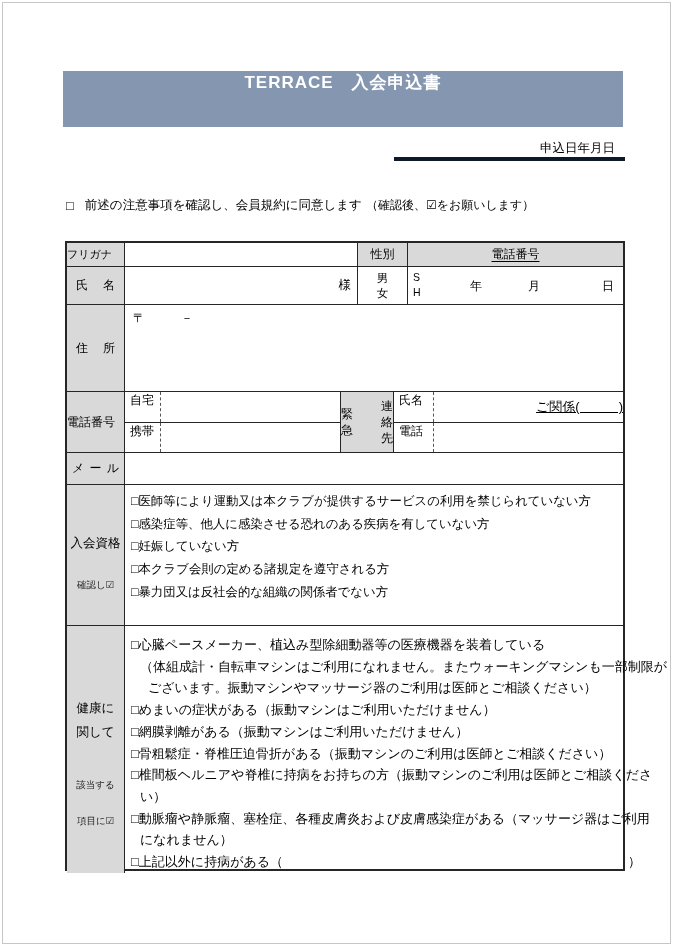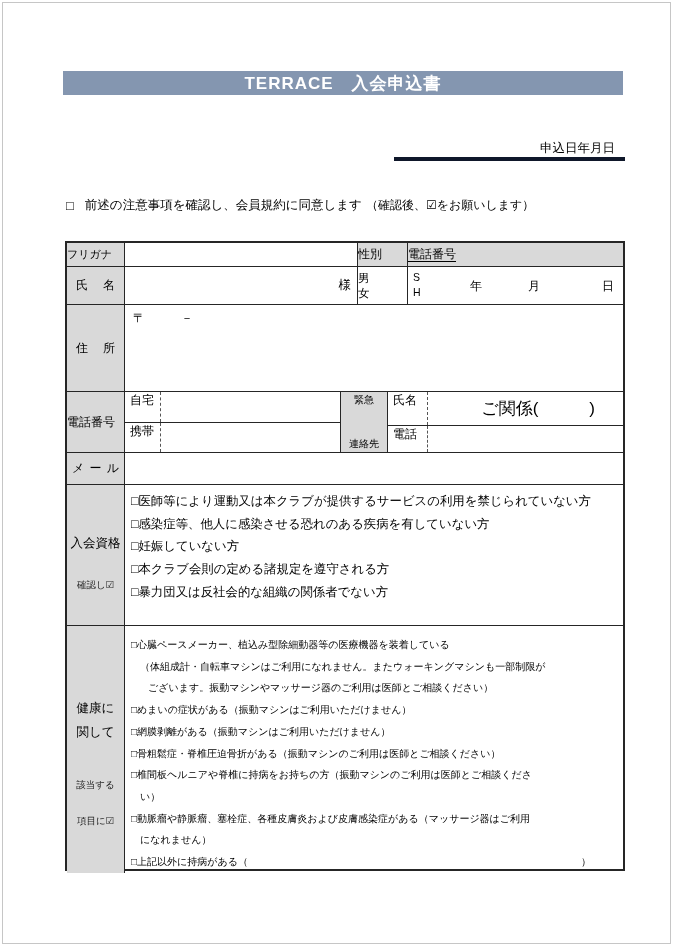--- a/index.html
+++ b/index.html
@@ -1,22 +1,22 @@
 <!DOCTYPE html>
 <html><head>
 <meta charset="utf-8">
 <style>
   html,body{margin:0;padding:0;background:#fff;}
   body{width:673px;height:946px;position:relative;overflow:hidden;
        font-family:"Liberation Sans","DejaVu Sans",sans-serif;color:#000;}
   .page{position:absolute;inset:2px;border:1px solid #c6c6c6;background:#fff;}
 
   
-  .titlebar{position:absolute;left:60px;top:68px;width:560px;height:24px;
-    background:#8496B0;display:flex;align-items:center;justify-content:center;}
+  .titlebar{position:absolute;left:60px;top:68px;width:560px;height:56px;
+    background:#8496B0;display:flex;justify-content:center;}
   .titlebar span{color:#fff;font-weight:bold;font-size:17px;letter-spacing:1px;}
 
   
   .applydate{position:absolute;left:391px;top:138px;width:231px;height:20px;
     border-bottom:4px solid #0f172a;display:flex;align-items:center;
     justify-content:flex-end;font-size:12.5px;padding:0 10px 2px 2px;box-sizing:border-box;}
 
   
   .consent{position:absolute;left:63px;top:194px;font-size:12.5px;display:flex;align-items:center;}
   .consent .box{font-size:13px;margin-right:11px;}
@@ -25,21 +25,21 @@
   
   .ftable{position:absolute;left:62px;top:238px;width:560px;height:630px;
     border:2px solid #262626;box-sizing:border-box;display:flex;flex-direction:column;font-size:12px;}
   .row{display:flex;border-bottom:1px solid #262626;box-sizing:border-box;flex:0 0 auto;}
   .row:last-child{border-bottom:none;flex:1 1 auto;}
   .cell{border-right:1px solid #262626;box-sizing:border-box;position:relative;}
   .cell:last-child{border-right:none;}
   .gray{background:#D9D9D9;}
   .lblcol{width:58px;flex:0 0 58px;display:flex;align-items:center;}
   .spread{display:flex;align-items:center;justify-content:space-between;padding:0 9px;}
-  .ctr{display:flex;align-items:center;}
+  .ctr{display:flex;align-items:center;justify-content:center;}
 
   .h24{height:24px;} .h38{height:38px;} .h87{height:87px;} .h61{height:61px;}
   .h32{height:32px;} .h141{height:141px;}
 
   .name-val{flex:0 0 233px;display:flex;align-items:center;justify-content:flex-end;padding-right:6px;box-sizing:border-box;}
   .gender{flex:0 0 50px;font-size:12px;}
   .gender-two{line-height:15px;text-align:center;font-size:11.5px;}
   .birth{flex:1 1 auto;}
   .birth-head{text-decoration:underline;text-underline-offset:3px;}
   .era{position:absolute;left:5px;top:3px;font-size:10.5px;line-height:15px;}
@@ -49,27 +49,27 @@
 
   .addr-val{flex:1 1 auto;padding:5px 8px;font-size:12px;}
 
   .phone-left{flex:0 0 216px;display:flex;flex-direction:column;border-right:1px solid #262626;box-sizing:border-box;}
   .phone-right{flex:1 1 auto;display:flex;flex-direction:column;}
   .prow{display:flex;flex:1 1 auto;align-items:stretch;}
   .prow.first{border-bottom:1px solid #262626;}
   .sub{flex:0 0 36px;display:flex;padding-left:5px;box-sizing:border-box;border-right:1px dashed #555;}
   .sub2{flex:0 0 40px;}
   .pval{flex:1 1 auto;}
-  .emg{flex:0 0 47px;display:flex;flex-direction:column;align-items:center;justify-content:center;
-       font-size:10px;line-height:16px;text-align:center;gap:28px;}
-  .relation{display:flex;align-items:center;justify-content:flex-end;padding-right:28px;font-size:17px;}
+  .emg{flex:0 0 47px;display:flex;flex-direction:row;align-items:center;justify-content:center;
+       font-size:12px;line-height:16px;text-align:center;gap:28px;}
+  .relation{display:flex;align-items:center;justify-content:flex-end;font-size:13px;text-decoration:underline;}
 
   .chk-area{flex:1 1 auto;padding:5px 6px 0 6px;box-sizing:border-box;}
   .q-line{line-height:22.7px;font-size:12.4px;white-space:nowrap;}
-  .hl{line-height:21.7px;font-size:10px;white-space:nowrap;position:relative;}
+  .hl{line-height:21.7px;font-size:13px;white-space:nowrap;position:relative;}
   .ind1{padding-left:9px;} .ind2{padding-left:17px;}
   .close-paren{position:absolute;right:26px;}
 
   .q-label{display:flex;flex-direction:column;align-items:center;padding-top:50px;box-sizing:border-box;}
   .q-label .main{font-size:12.5px;}
   .q-label .small{font-size:9.5px;margin-top:27px;color:#222;}
 
   .h-label{display:flex;flex-direction:column;align-items:center;padding-top:70px;box-sizing:border-box;}
   .h-label .main{font-size:12.5px;line-height:24px;}
   .h-label .small{font-size:9.5px;line-height:22px;color:#222;margin-top:14px;}

